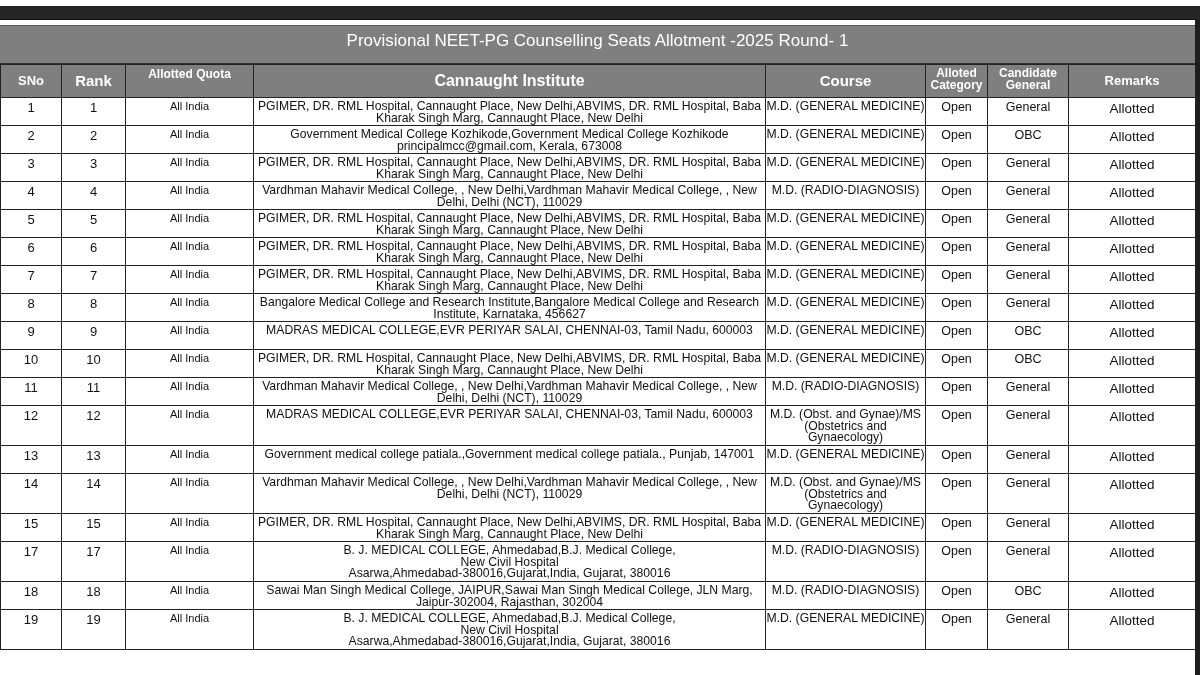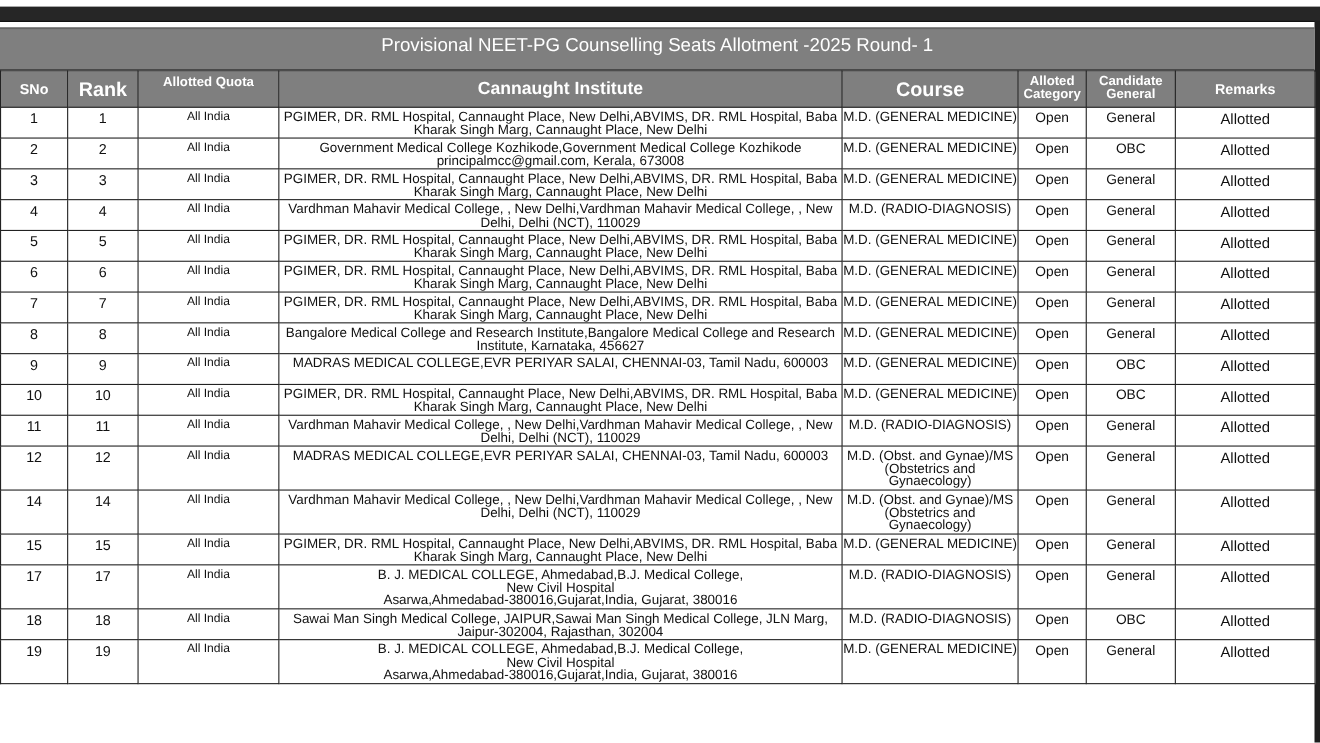--- a/index.html
+++ b/index.html
@@ -26,21 +26,21 @@
     border-top: 1px solid #555; border-bottom: 1px solid #333;
   }
   table {
     border-collapse: collapse; table-layout: fixed; width: 1195px;
   }
   th {
     background: #7f7f7f; color: #fff; font-weight: bold;
     border: 1.5px solid #222; padding: 1px; height: 28px;
     line-height: 12px;
   }
-  th.big { font-size: 18px; }
+  th.big { font-size: 15px; }
   th.small { font-size: 12px; vertical-align: top; padding-top: 3px; }
   td {
     border: 1.5px solid #222; padding: 0; vertical-align: top;
     text-align: center; font-size: 12.2px; line-height: 11.5px;
     background: #fff;
   }
   td.num { font-size: 13px; padding-top: 4px; }
   td.quota { font-size: 11px; padding-top: 3px; }
   td.inst { padding-top: 3px; }
   td.course { padding-top: 3px; }
@@ -192,20 +192,30 @@
         <tr style="height: 40px;">
           <td class="num" style="white-space: normal;">12</td>
           <td class="num" style="white-space: normal;">12</td>
           <td class="quota" style="white-space: normal;">All India</td>
           <td class="inst" style="white-space: pre-line;">MADRAS MEDICAL COLLEGE,EVR PERIYAR SALAI, CHENNAI-03, Tamil Nadu, 600003</td>
           <td class="course" style="white-space: normal;">M.D. (Obst. and Gynae)/MS (Obstetrics and Gynaecology)</td>
           <td class="cat" style="white-space: normal;">Open</td>
           <td class="cat" style="white-space: normal;">General</td>
           <td class="rem" style="white-space: normal;">Allotted</td>
         </tr>
+        <tr style="height: 28px;">
+          <td class="num" style="white-space: normal;">13</td>
+          <td class="num" style="white-space: normal;">13</td>
+          <td class="quota" style="white-space: normal;">All India</td>
+          <td class="inst" style="white-space: pre-line;">Government medical college patiala.,Government medical college patiala., Punjab, 147001</td>
+          <td class="course" style="white-space: normal;">M.D. (GENERAL MEDICINE)</td>
+          <td class="cat" style="white-space: normal;">Open</td>
+          <td class="cat" style="white-space: normal;">General</td>
+          <td class="rem" style="white-space: normal;">Allotted</td>
+        </tr>
         <tr style="height: 40px;">
           <td class="num" style="white-space: normal;">14</td>
           <td class="num" style="white-space: normal;">14</td>
           <td class="quota" style="white-space: normal;">All India</td>
           <td class="inst" style="white-space: pre-line;">Vardhman Mahavir Medical College, , New Delhi,Vardhman Mahavir Medical College, , New Delhi, Delhi (NCT), 110029</td>
           <td class="course" style="white-space: normal;">M.D. (Obst. and Gynae)/MS (Obstetrics and Gynaecology)</td>
           <td class="cat" style="white-space: normal;">Open</td>
           <td class="cat" style="white-space: normal;">General</td>
           <td class="rem" style="white-space: normal;">Allotted</td>
         </tr>

